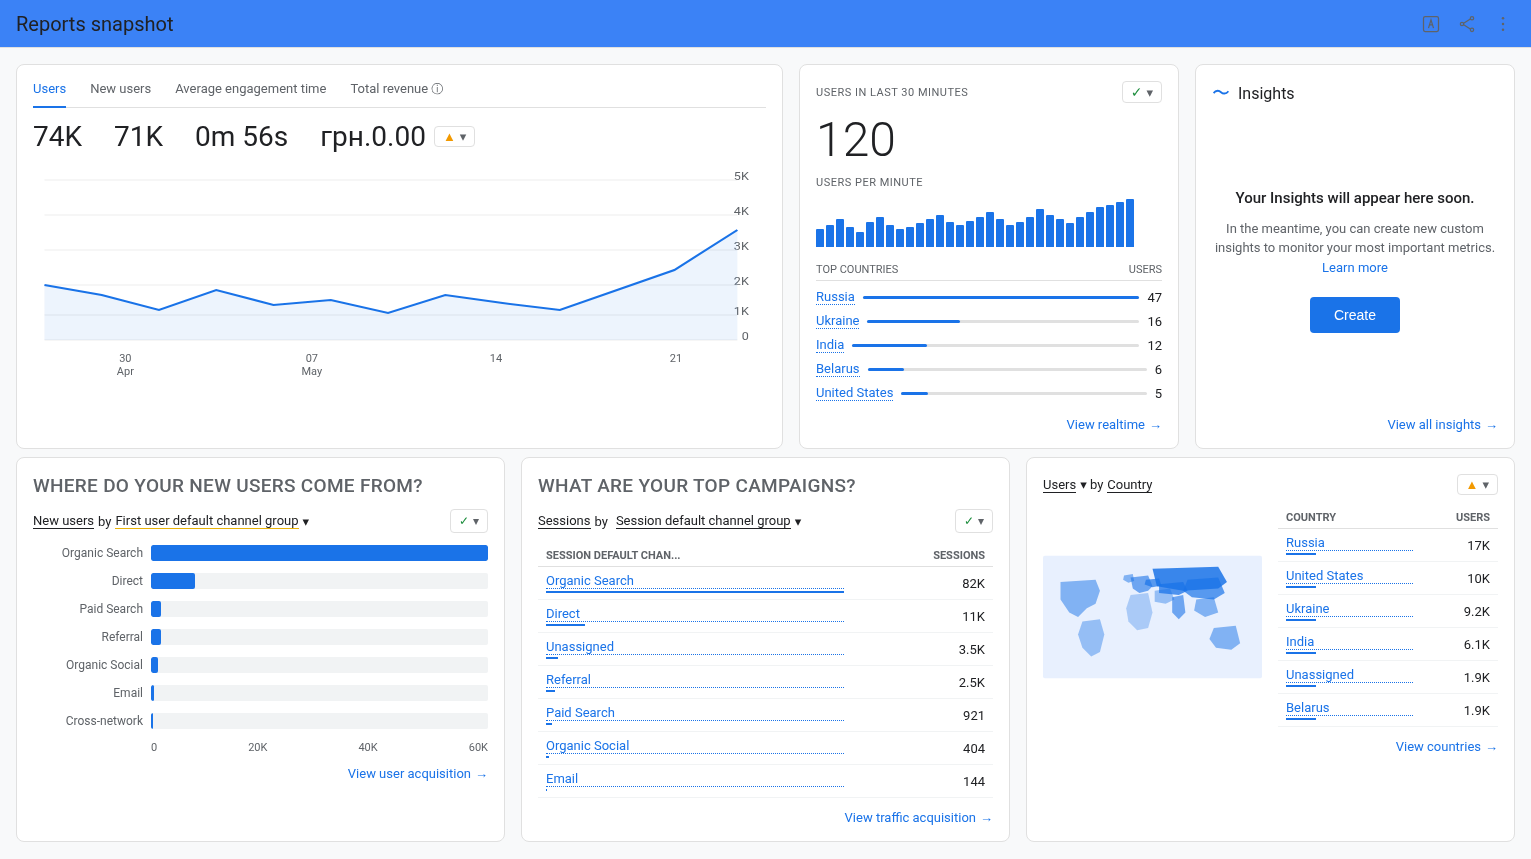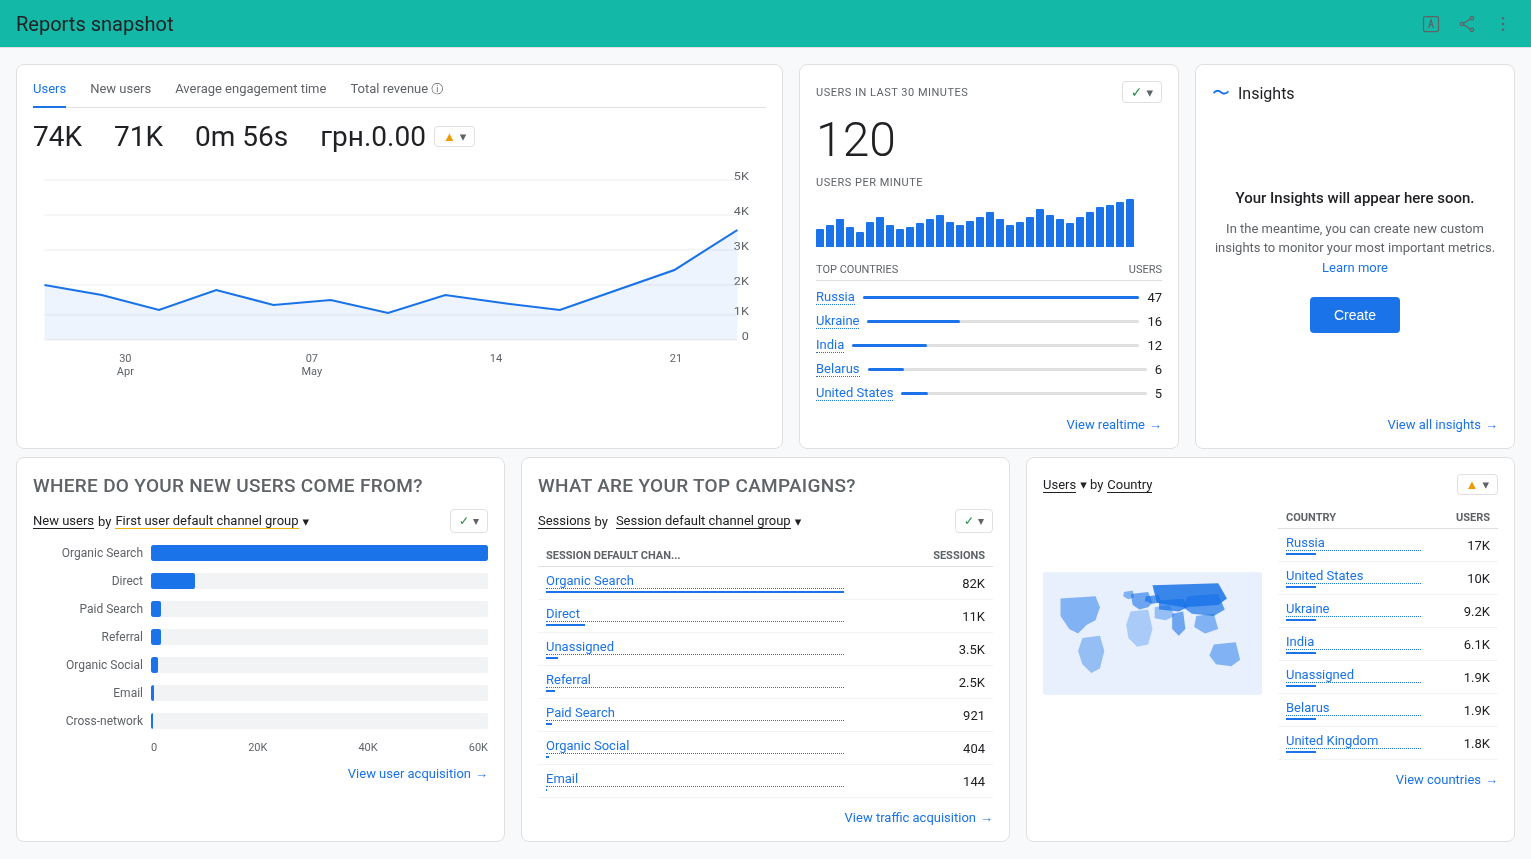--- a/index.html
+++ b/index.html
@@ -1,18 +1,18 @@
 <!DOCTYPE html>
 <html><head>
   <meta charset="utf-8">
   <style>
     * { box-sizing: border-box; margin: 0; padding: 0; }
     body { font-family: 'Google Sans', Roboto, Arial, sans-serif; background: #f8f9fa; color: #202124; font-size: 13px; }
     
-    .header { background: #14b8a6; padding: 8px 16px; border-bottom: 1px solid #e0e0e0; display: flex; align-items: center; justify-content: space-between; height: 48px; }
+    .header { background: #3b82f6; padding: 8px 16px; border-bottom: 1px solid #e0e0e0; display: flex; align-items: center; justify-content: space-between; height: 48px; }
     .header-title { font-size: 20px; font-weight: 400; color: #202124; }
     .header-actions { display: flex; gap: 12px; }
     .header-icon { width: 24px; height: 24px; cursor: pointer; color: #5f6368; display: flex; align-items: center; justify-content: center; }
     
     .dashboard { padding: 16px; display: flex; flex-direction: column; gap: 8px; }
     
     .top-row { display: flex; gap: 16px; }
     
     
     .metrics-card { background: #fff; border-radius: 8px; border: 1px solid #e0e0e0; flex: 1; padding: 16px; min-width: 0; }
@@ -547,27 +547,20 @@
     </td>
     <td>1.9K</td>
   </tr>
                 <tr>
     <td>
       <div class="link">Belarus</div>
       <div class="channel-bar" style="width:30px"></div>
     </td>
     <td>1.9K</td>
   </tr>
-                <tr>
-    <td>
-      <div class="link">United Kingdom</div>
-      <div class="channel-bar" style="width:30px"></div>
-    </td>
-    <td>1.8K</td>
-  </tr>
               </tbody>
           </table>
         </div>
       </div>
 
       <div class="view-link">
         <span>View countries</span>
         <span>→</span>
       </div>
     </div>

